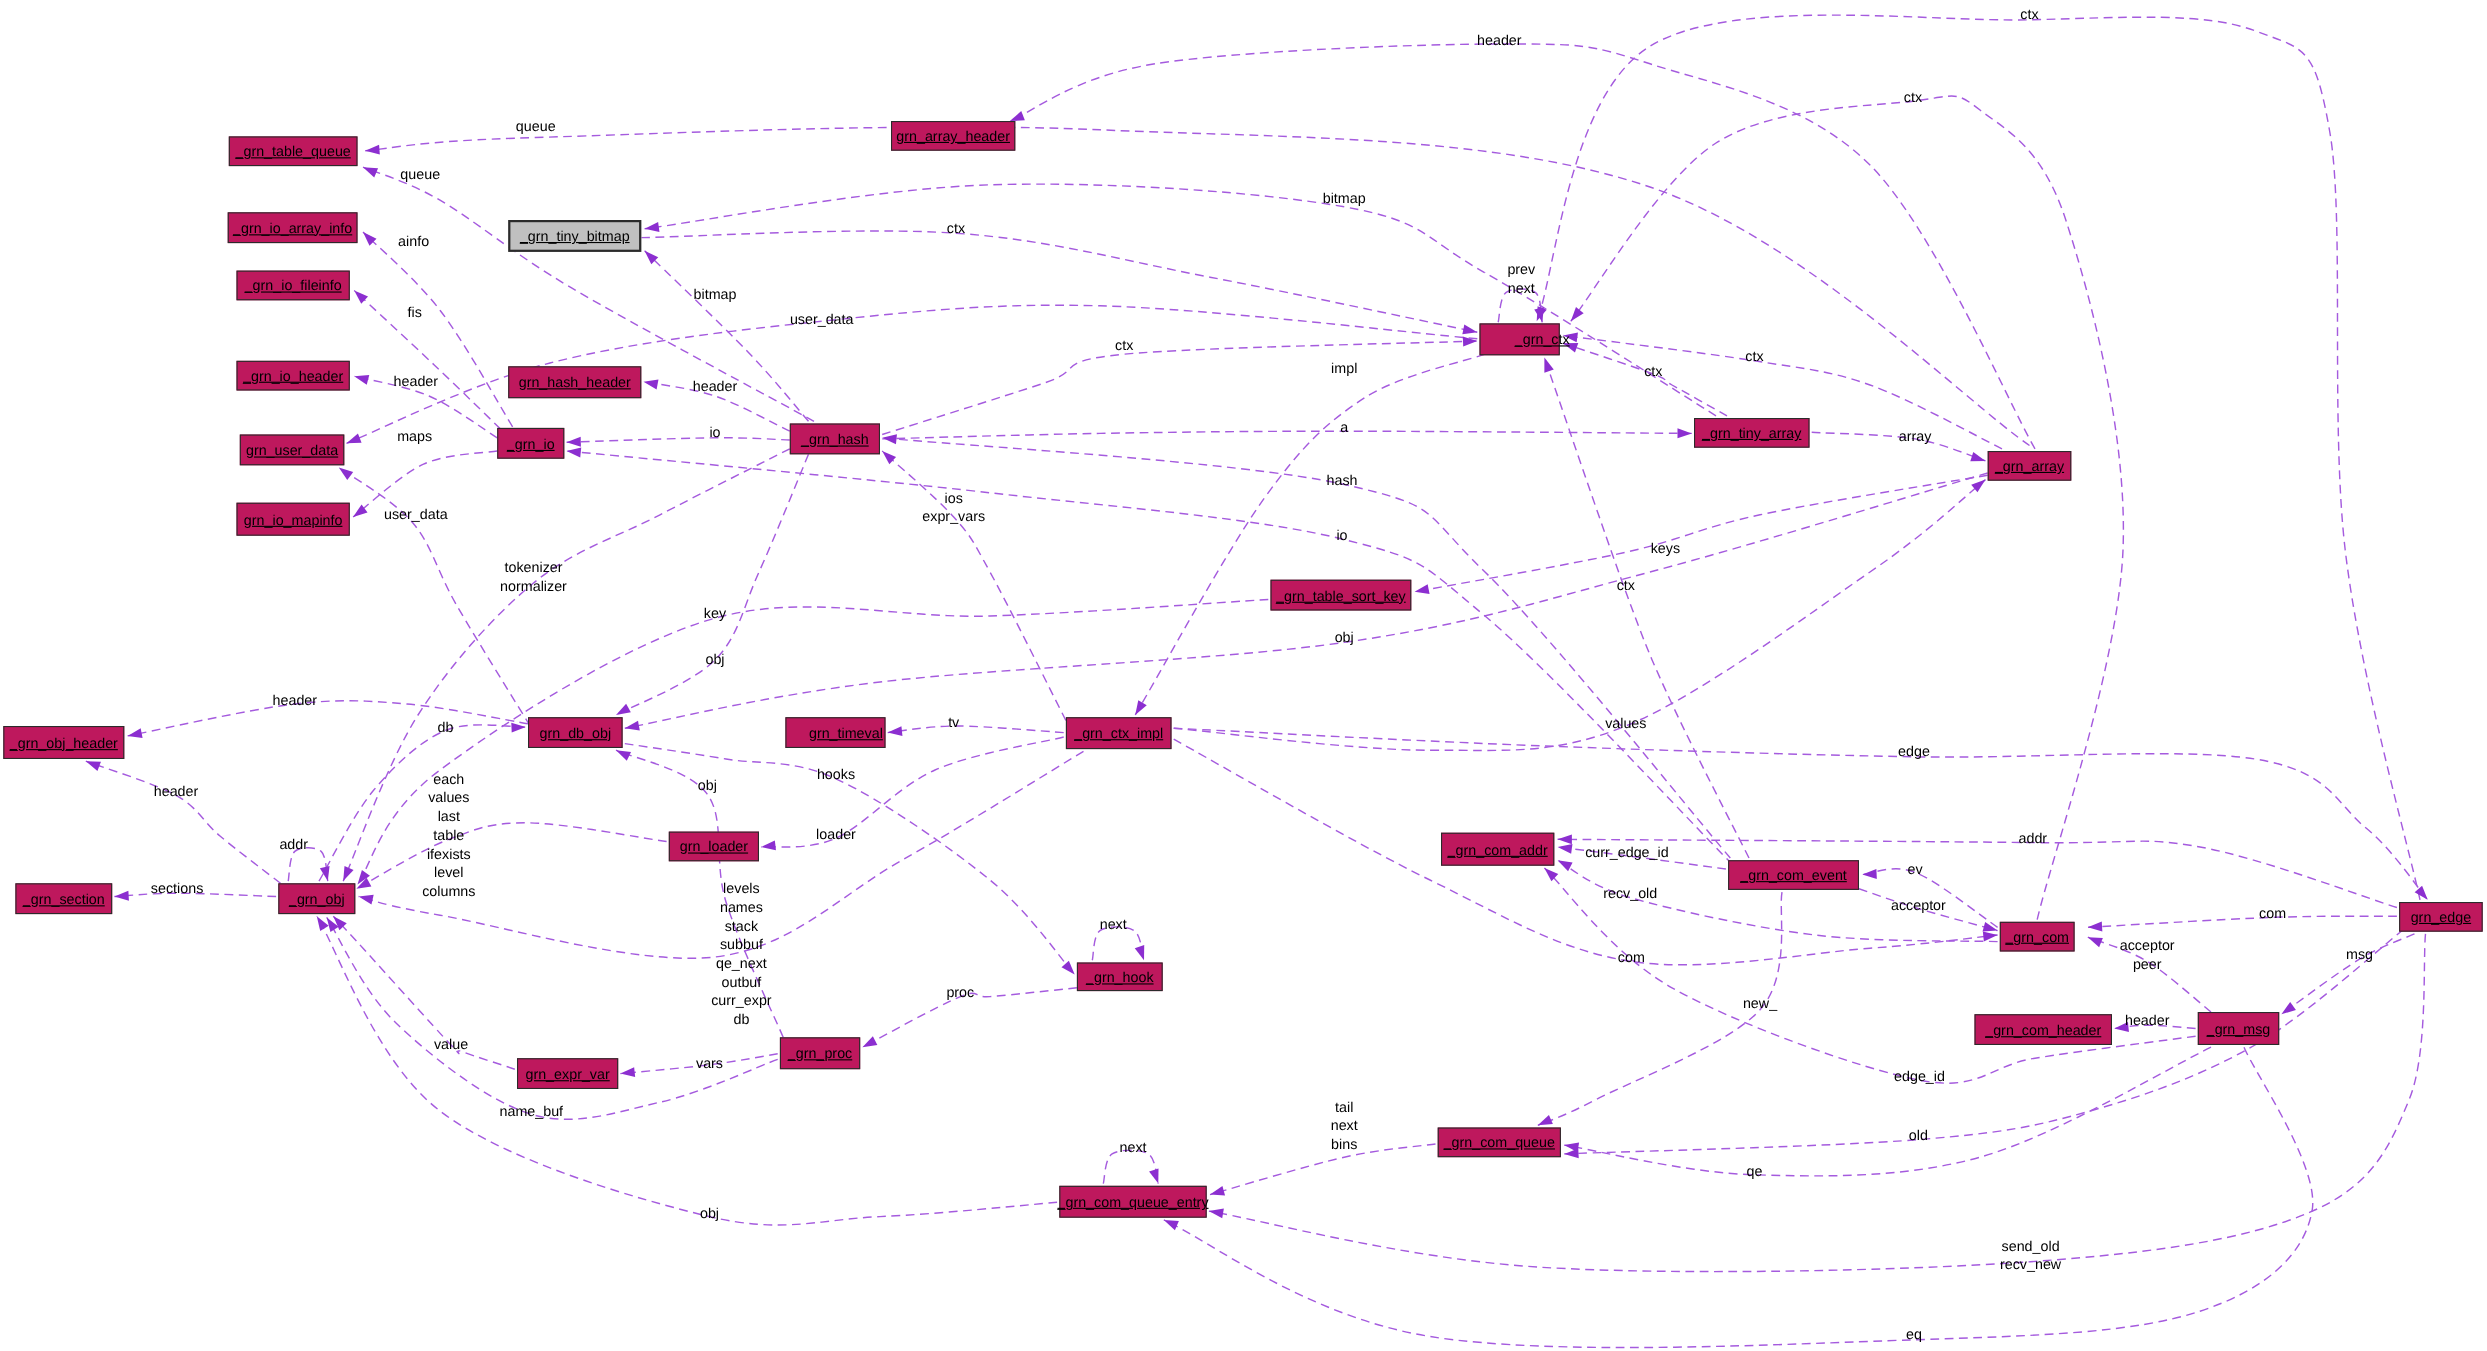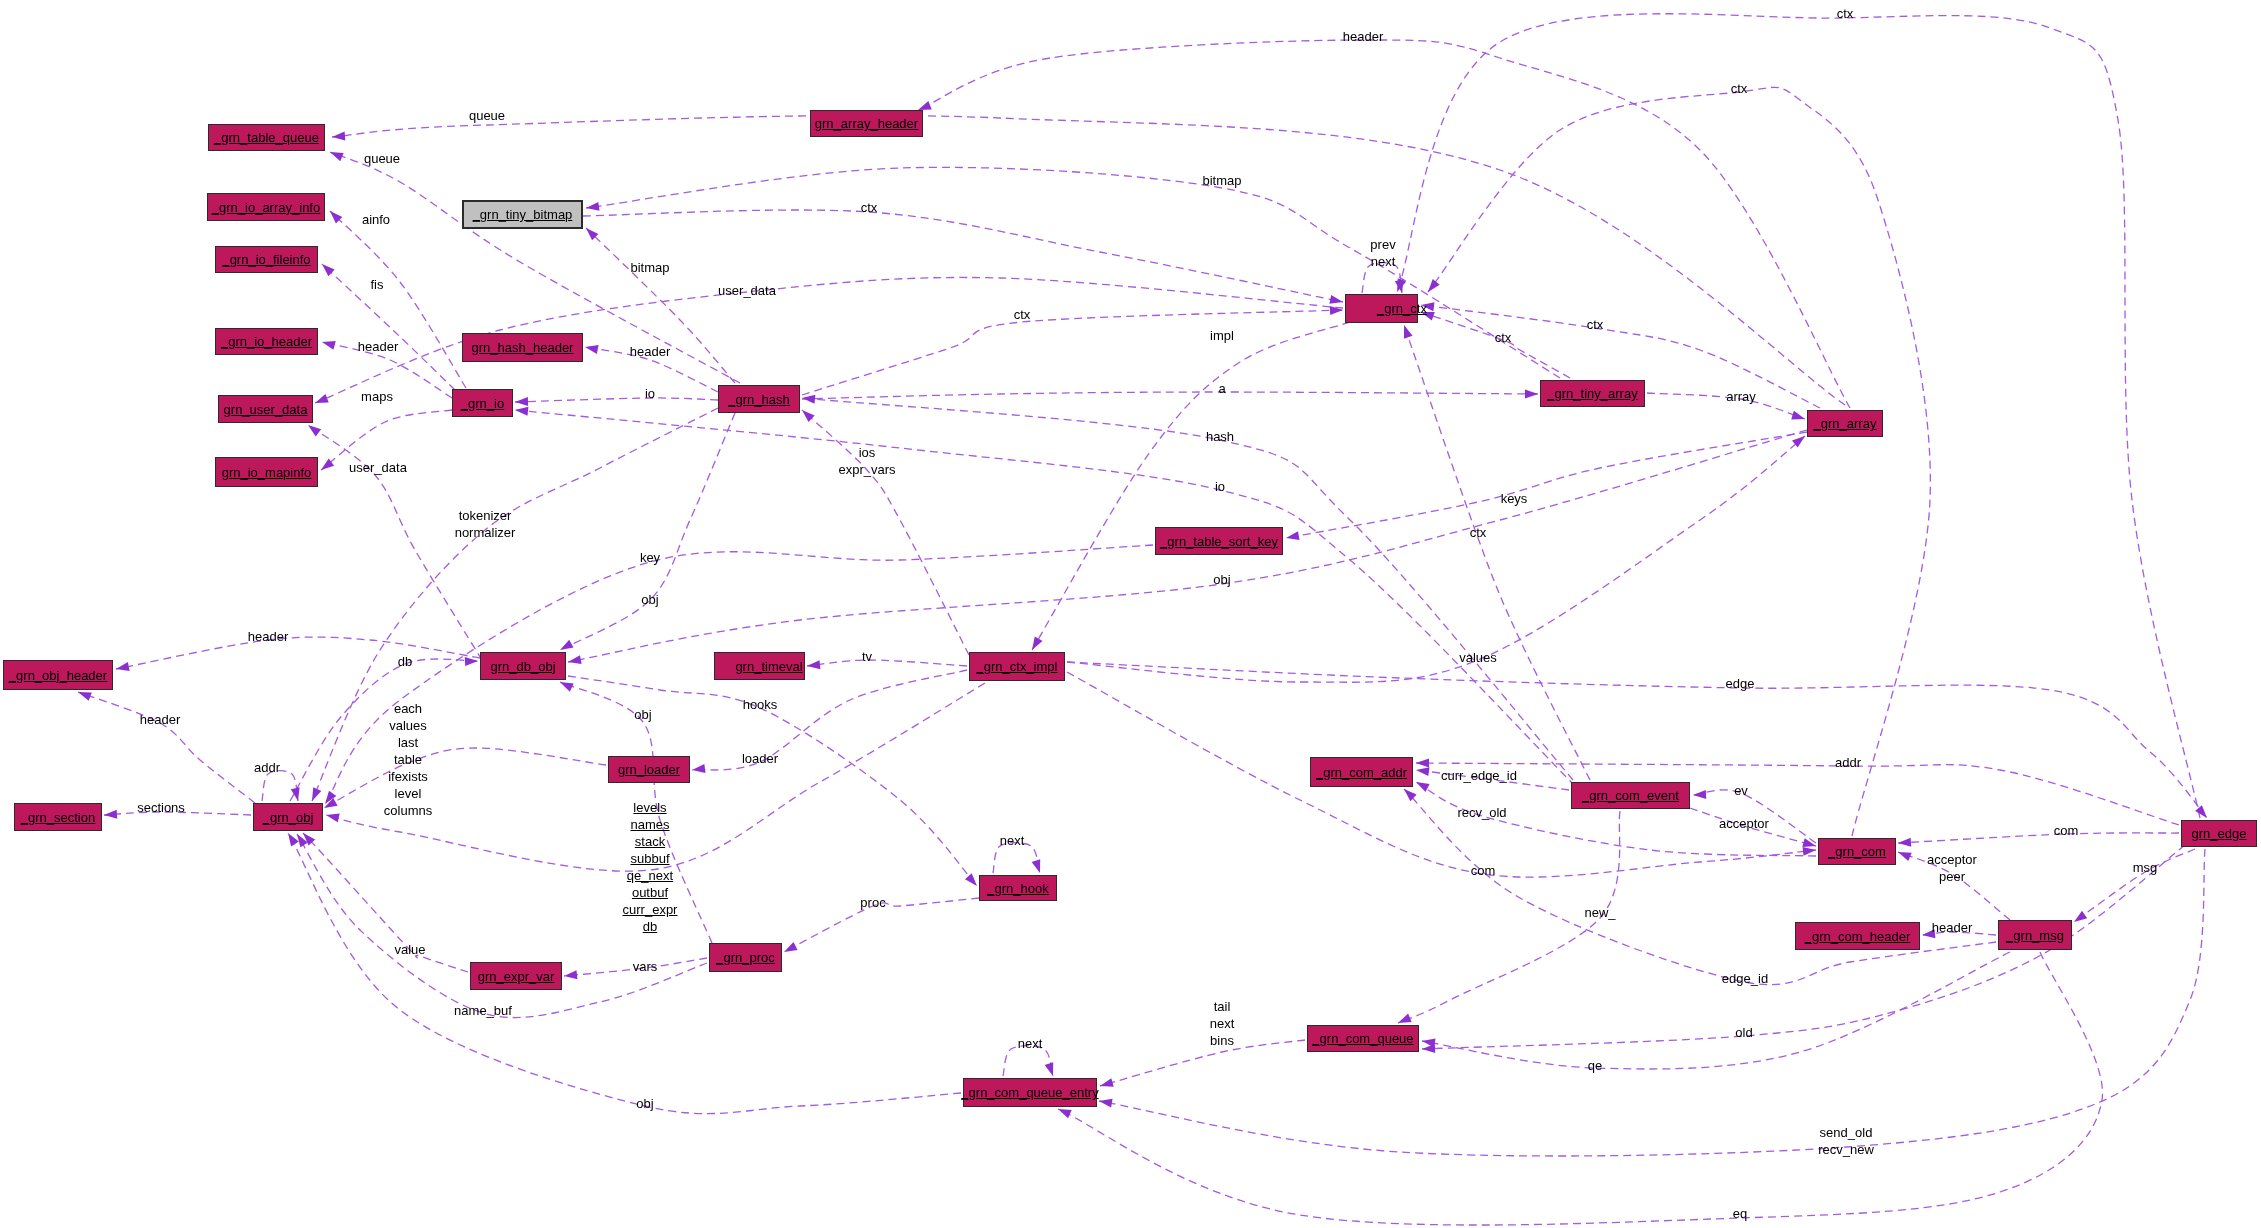--- a/index.html
+++ b/index.html
@@ -176,21 +176,21 @@
       <div class="node" style="left: 3px; top: 660px; width: 110px; height: 30px;">_grn_obj_header</div>
       <div class="node" style="left: 480px; top: 652px; width: 86px; height: 28px;">grn_db_obj</div>
       <div class="node" style="left: 714px; top: 652px; width: 91px; height: 28px; padding-left: 19px;">grn_timeval</div>
       <div class="node" style="left: 969px; top: 652px; width: 96px; height: 29px;">_grn_ctx_impl</div>
       <div class="node" style="left: 1310px; top: 757px; width: 103px; height: 30px;">_grn_com_addr</div>
       <div class="node" style="left: 1571px; top: 782px; width: 119px; height: 27px;">_grn_com_event</div>
       <div class="node" style="left: 14px; top: 803px; width: 88px; height: 28px;">_grn_section</div>
       <div class="node" style="left: 253px; top: 803px; width: 70px; height: 28px;">_grn_obj</div>
       <div class="node" style="left: 608px; top: 756px; width: 82px; height: 27px;">grn_loader</div>
       <div class="node" style="left: 979px; top: 875px; width: 78px; height: 26px;">_grn_hook</div>
-      <div class="node" style="left: 1818px; top: 838px; width: 78px; height: 27px;">_grn_com</div>
+      <div class="node" style="left: 1818px; top: 838px; width: 68px; height: 27px;">_grn_com</div>
       <div class="node" style="left: 2181px; top: 820px; width: 76px; height: 27px;">grn_edge</div>
       <div class="node" style="left: 1795px; top: 922px; width: 125px; height: 28px;">_grn_com_header</div>
       <div class="node" style="left: 1998px; top: 920px; width: 74px; height: 30px; text-decoration: underline;">_grn_msg</div>
       <div class="node" style="left: 470px; top: 962px; width: 92px; height: 28px;">grn_expr_var</div>
       <div class="node" style="left: 709px; top: 943px; width: 73px; height: 29px;">_grn_proc</div>
       <div class="node" style="left: 1307px; top: 1025px; width: 112px; height: 27px;">_grn_com_queue</div>
       <div class="node" style="left: 963px; top: 1078px; width: 134px; height: 29px;">_grn_com_queue_entry</div>
     </div>
   <div id="label-layer">
       <div class="elabel" style="left: 487px; top: 115px;">queue</div>
@@ -229,21 +229,21 @@
       <div class="elabel" style="left: 643px; top: 714px;">obj</div>
       <div class="elabel" style="left: 485px; top: 524px;">tokenizer
 normalizer</div>
       <div class="elabel" style="left: 268px; top: 636px;">header</div>
       <div class="elabel" style="left: 405px; top: 661px;">db</div>
       <div class="elabel" style="left: 867px; top: 656px;">tv</div>
       <div class="elabel" style="left: 760px; top: 704px;">hooks</div>
       <div class="elabel" style="left: 873px; top: 902px;">proc</div>
       <div class="elabel" style="left: 1012px; top: 840px;">next</div>
       <div class="elabel" style="left: 760px; top: 758px;">loader</div>
-      <div class="elabel" style="left: 650px; top: 867px; text-decoration: underline;">levels
+      <div class="elabel" style="left: 674px; top: 867px;">levels
 names
 stack
 subbuf
 qe_next
 outbuf
 curr_expr
 db</div>
       <div class="elabel" style="left: 408px; top: 759px;">each
 values
 last

